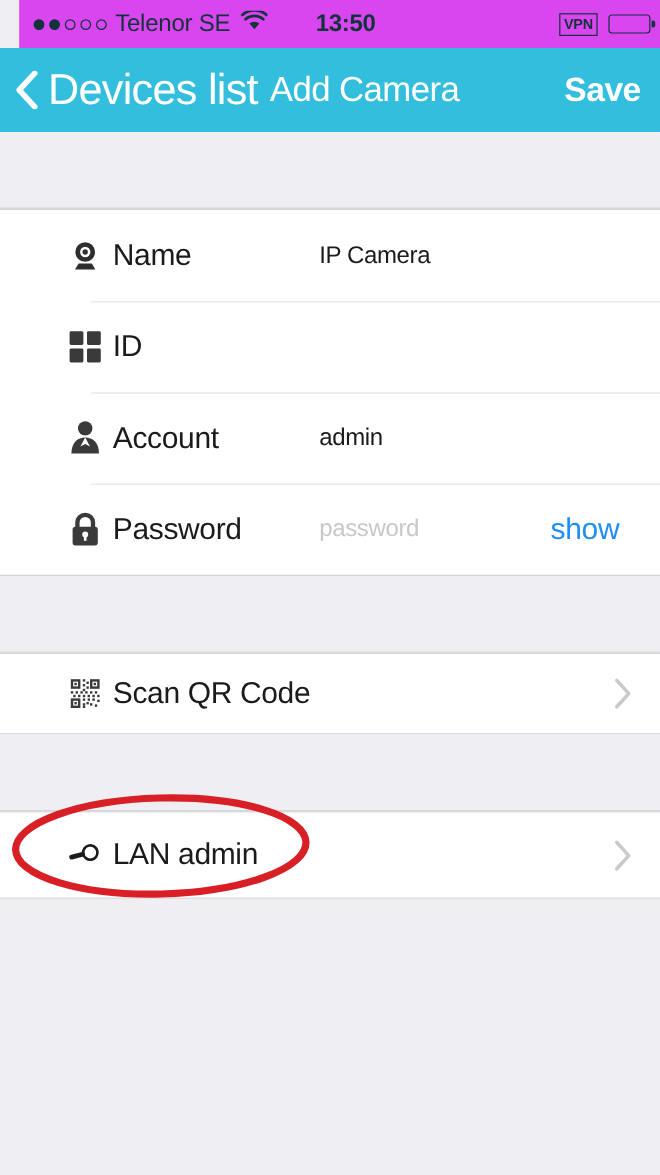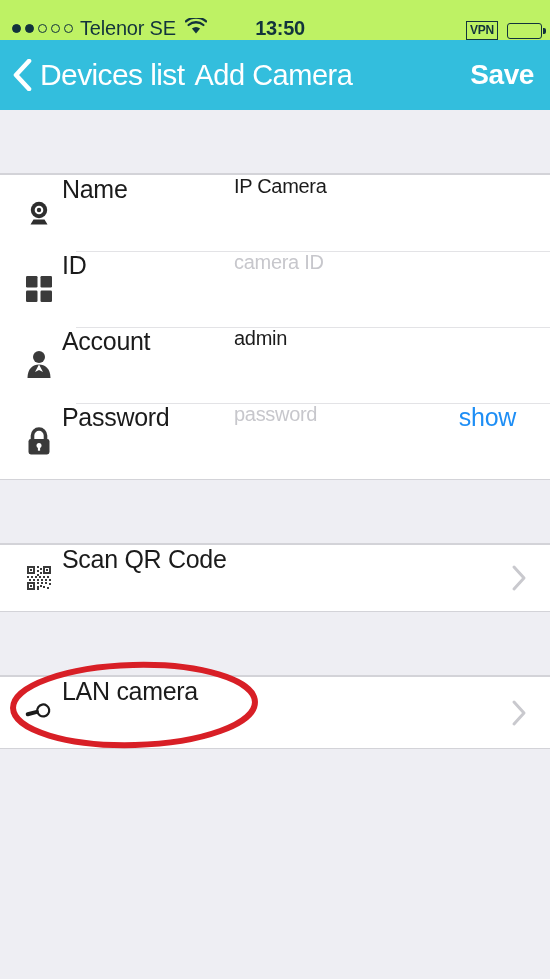--- a/index.html
+++ b/index.html
@@ -12,25 +12,26 @@
     background: #eeeef3;
     font-family: "Liberation Sans", sans-serif;
     -webkit-font-smoothing: antialiased;
     overflow: hidden;
     position: relative;
   }
 
   
   .statusbar {
     height: 40px;
-    background: #bef264;
+    background: #d946ef;
     position: relative;
     display: flex;
-    align-items: flex-end;
+    align-items: center;
     color: #0d2f38;
+    margin-left: 16px;
   }
   .sb-left {
     display: flex;
     align-items: center;
     margin-left: 12px;
     gap: 7px;
   }
   .dots {
     display: flex;
     align-items: center;
@@ -121,21 +122,21 @@
     margin-left: 12px;
     cursor: pointer;
   }
   .chev-back {
     width: 20px;
     height: 32px;
     margin-right: 8px;
     flex: none;
   }
   .nav-back-label {
-    font-size: 30px;
+    font-size: 36px;
     font-weight: normal;
     letter-spacing: -0.6px;
     white-space: nowrap;
   }
   .nav-title {
     font-size: 29px;
     font-weight: normal;
     letter-spacing: -0.5px;
     margin-left: 10px;
     white-space: nowrap;
@@ -156,23 +157,25 @@
     box-sizing: border-box;
   }
   .section {
     background: #ffffff;
     border-top: 1px solid #d3d3d8;
     border-bottom: 1px solid #d3d3d8;
   }
   .row {
     height: 76px;
     display: flex;
+    align-items: center;
     position: relative;
     box-sizing: border-box;
     cursor: pointer;
+    padding-left: 32px;
   }
   .row + .row::before {
     content: "";
     position: absolute;
     left: 76px;
     right: 0;
     top: 0;
     height: 1px;
     background: #e3e3e6;
   }
@@ -286,21 +289,20 @@
   <div class="row">
     <span class="row-icon">
       <svg width="28" height="28" viewBox="0 0 28 28">
         <rect x="1" y="1" width="11.5" height="11.5" rx="1.2" fill="#3a3a3a"></rect>
         <rect x="15.5" y="1" width="11.5" height="11.5" rx="1.2" fill="#3a3a3a"></rect>
         <rect x="1" y="15.5" width="11.5" height="11.5" rx="1.2" fill="#3a3a3a"></rect>
         <rect x="15.5" y="15.5" width="11.5" height="11.5" rx="1.2" fill="#3a3a3a"></rect>
       </svg>
     </span>
     <span class="row-label">ID</span>
-    <span class="row-value placeholder">camera ID</span>
   </div>
 
   <div class="row">
     <span class="row-icon">
       <svg width="28" height="30" viewBox="0 0 28 30">
         <circle cx="14" cy="7" r="6" fill="#3a3a3a"></circle>
         <path d="M2.5 28 C2.5 18.5 8 14.5 14 14.5 C20 14.5 25.5 18.5 25.5 28 Z" fill="#3a3a3a"></path>
         <path d="M14 14.5 L10 22 L14 20 L18 22 Z" fill="#ffffff"></path>
       </svg>
     </span>
@@ -388,21 +390,21 @@
 <div class="section">
   <div class="row" style="height:71px">
     <span class="row-icon">
       <svg width="30" height="30" viewBox="0 0 30 30">
         <g transform="rotate(35 15 15)">
           <circle cx="17" cy="10.5" r="6" stroke="#1b1b1b" stroke-width="2.2" fill="none"></circle>
           <path d="M12.6 15.3 L6.5 22.5" stroke="#1b1b1b" stroke-width="4" stroke-linecap="round"></path>
         </g>
       </svg>
     </span>
-    <span class="row-label" style="width:auto;flex:1">LAN camera</span>
+    <span class="row-label" style="width:auto;flex:1">LAN admin</span>
     <span class="row-chevron">
       <svg width="17" height="28" viewBox="0 0 17 28">
         <path d="M3 3 L13 14 L3 25" stroke="#c9c9ce" stroke-width="3" fill="none" stroke-linecap="round" stroke-linejoin="round"></path>
       </svg>
     </span>
   </div>
 </div>
 
 <div class="filler" style="height:235px"></div>
 

